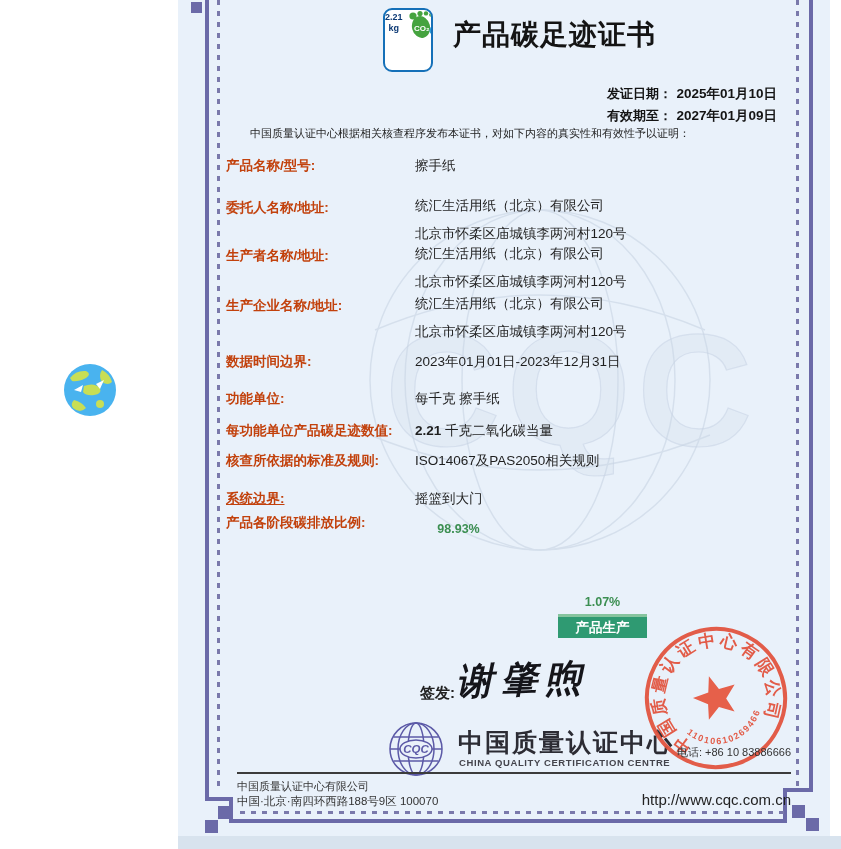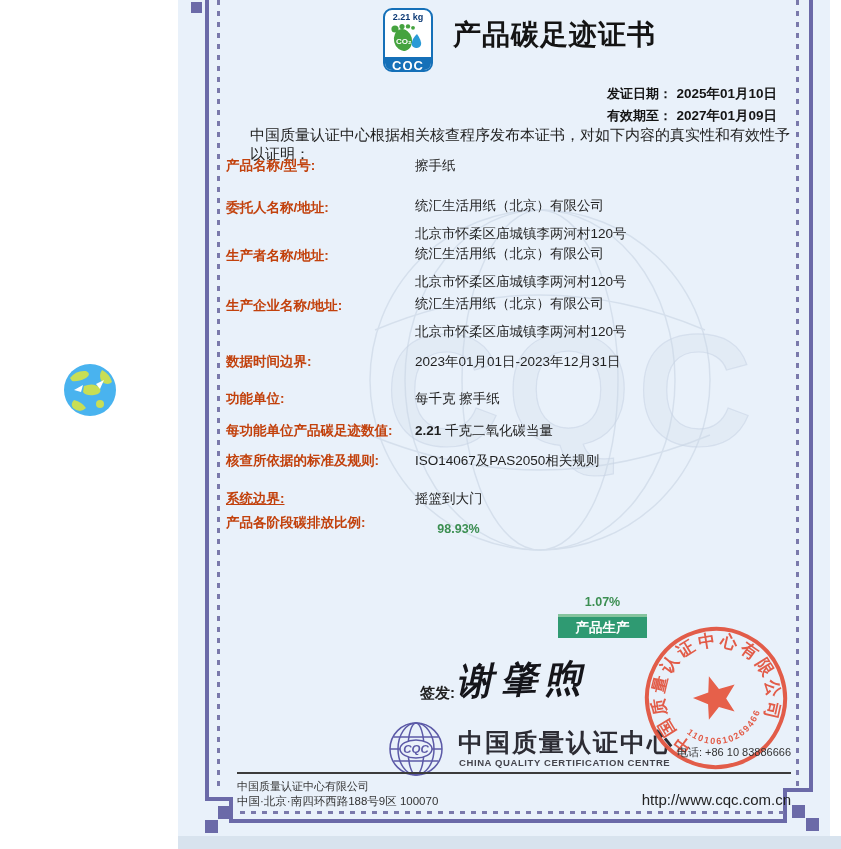--- a/index.html
+++ b/index.html
@@ -9,31 +9,31 @@
   
   .page{left:178px;top:0;width:652px;height:849px;background:#e9f1fa;}
   .page-shadow{left:178px;top:836px;width:663px;height:13px;background:#d8e3ee;}
   
   .solid{background:#6b6aa8;}
   .dash-v{width:3px;background-image:repeating-linear-gradient(180deg,#7a79ab 0 5px,transparent 5px 11px);}
   .dash-h{height:3px;background-image:repeating-linear-gradient(90deg,#7a79ab 0 5px,transparent 5px 11px);}
   .sq{width:13px;height:13px;background:#6b6aa8;}
   
   .badge{left:383px;top:8px;width:50px;height:64px;background:#fff;border:2px solid #1570b8;
-         border-radius:9px;box-sizing:border-box;display:flex;flex-direction:column;overflow:hidden;}
+         border-radius:9px;box-sizing:border-box;display:flex;flex-direction:row;overflow:hidden;}
   .badge-w{font-size:9px;font-weight:bold;color:#0d3a75;text-align:center;padding-top:2px;line-height:11px;}
   .badge-mid{flex:1;position:relative;}
   .badge-org{background:#1570b8;color:#fff;font-weight:bold;font-size:13px;text-align:center;
              line-height:17px;height:17px;letter-spacing:1px;}
   .title{left:453px;top:16px;font-size:28px;font-weight:bold;color:#141414;letter-spacing:1px;white-space:nowrap;}
   
   .mlabel{font-family:"DejaVu Serif",serif;font-weight:bold;font-size:13px;color:#141414;}
   .mval{font-weight:600;font-size:13.5px;color:#141414;}
   .meta-row{white-space:nowrap;}
-  .intro{left:250px;top:126px;width:548px;font-size:15px;color:#222;}
+  .intro{left:250px;top:126px;width:548px;font-size:11px;color:#222;}
   
   .flabel{left:226px;font-size:13.5px;font-weight:bold;color:#c2410c;white-space:nowrap;}
   .fval{left:415px;font-size:13.5px;font-weight:500;color:#1f1f1f;white-space:nowrap;}
   
   .pct{font-size:12.5px;font-weight:bold;color:#3c8f52;text-align:center;}
   .bar1{left:412px;top:540px;width:93px;height:98px;background:#8cb875;}
   .barlab{position:absolute;left:0;bottom:0;width:100%;height:22px;background:#579551;color:#fff;
           font-size:13.5px;font-weight:bold;text-align:center;line-height:22px;}
   .bar2{left:558px;top:614px;width:89px;height:21px;background:#2f9a72;border-top:3px solid #86c49e;
         color:#fff;font-size:13.5px;font-weight:bold;text-align:center;line-height:21px;box-sizing:content-box;}

